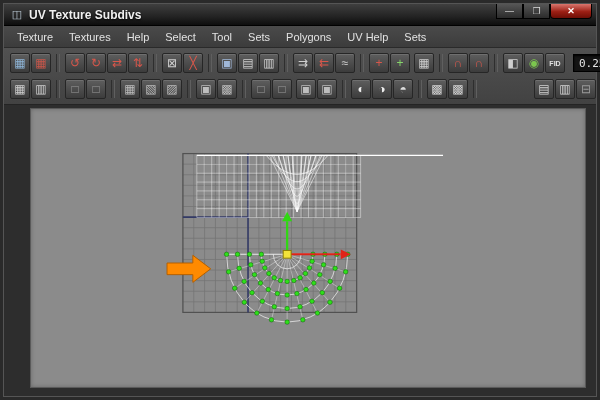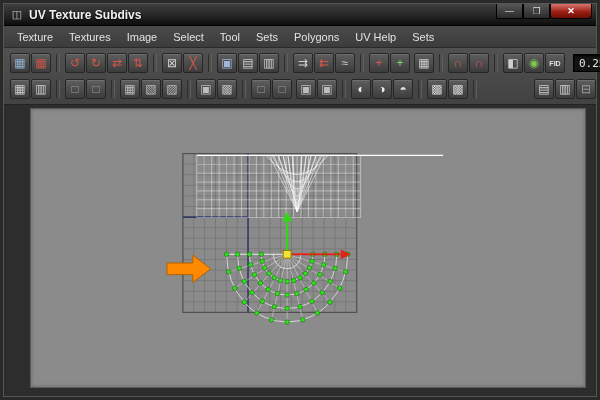--- a/index.html
+++ b/index.html
@@ -67,21 +67,21 @@
       <span class="win-buttons">
         <button class="wbtn min">—</button>
         <button class="wbtn max">❐</button>
         <button class="wbtn close">✕</button>
       </span>
     </div>
 
     <div class="menubar">
         <span class="menu-item">Texture</span>
         <span class="menu-item">Textures</span>
-        <span class="menu-item">Image</span>
+        <span class="menu-item">Help</span>
         <span class="menu-item">Select</span>
         <span class="menu-item">Tool</span>
         <span class="menu-item">Sets</span>
         <span class="menu-item">Polygons</span>
         <span class="menu-item">UV Help</span>
         <span class="menu-item">Sets</span>
       </div>
 
     <div class="toolbar">
       <div class="tbrow">

